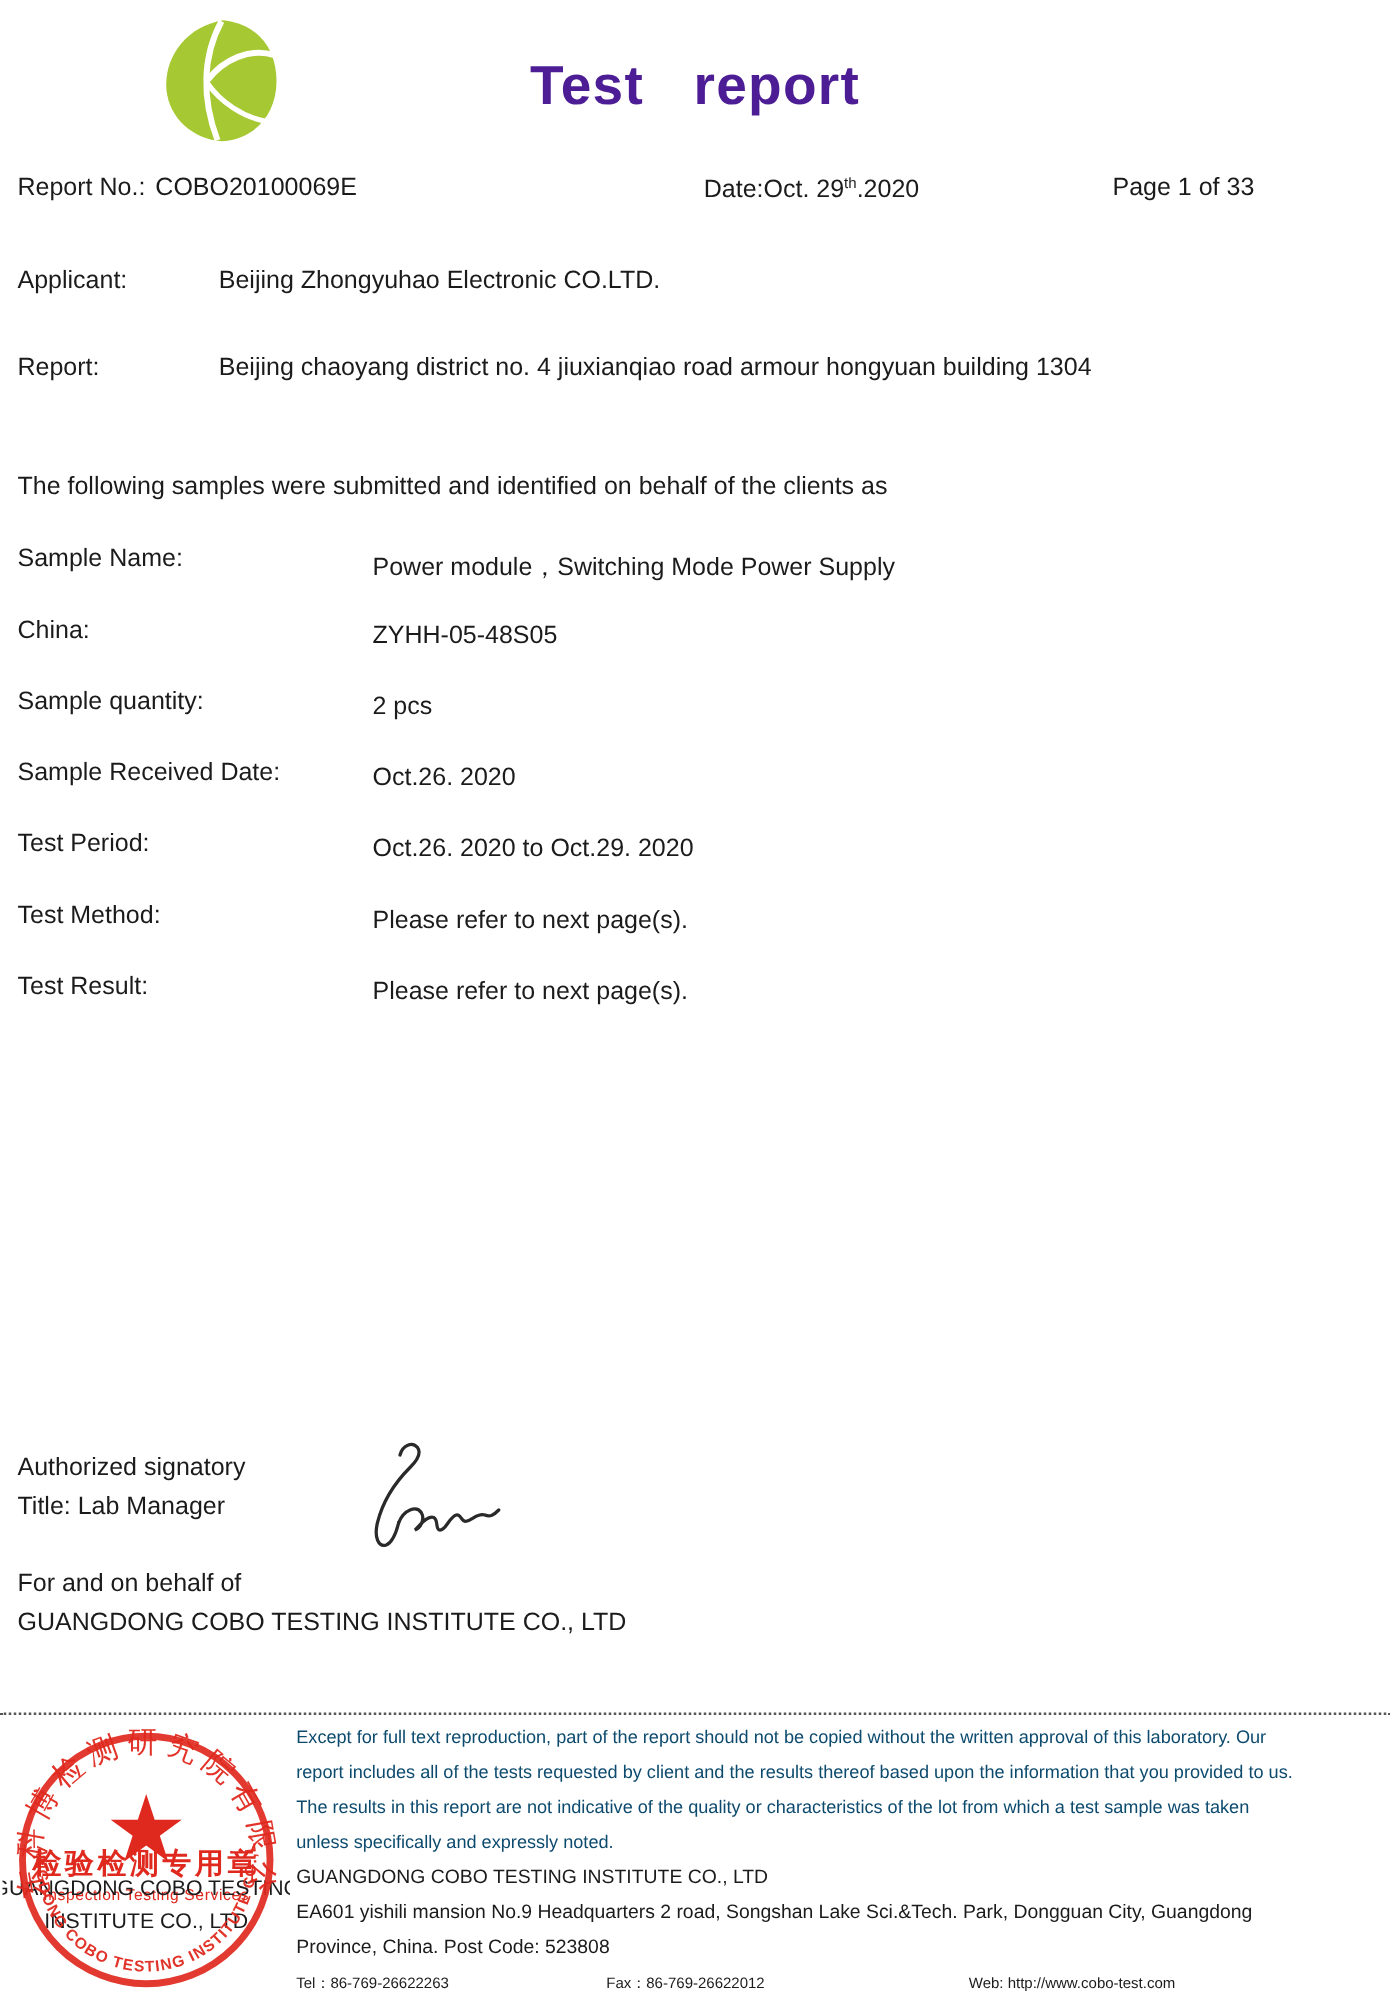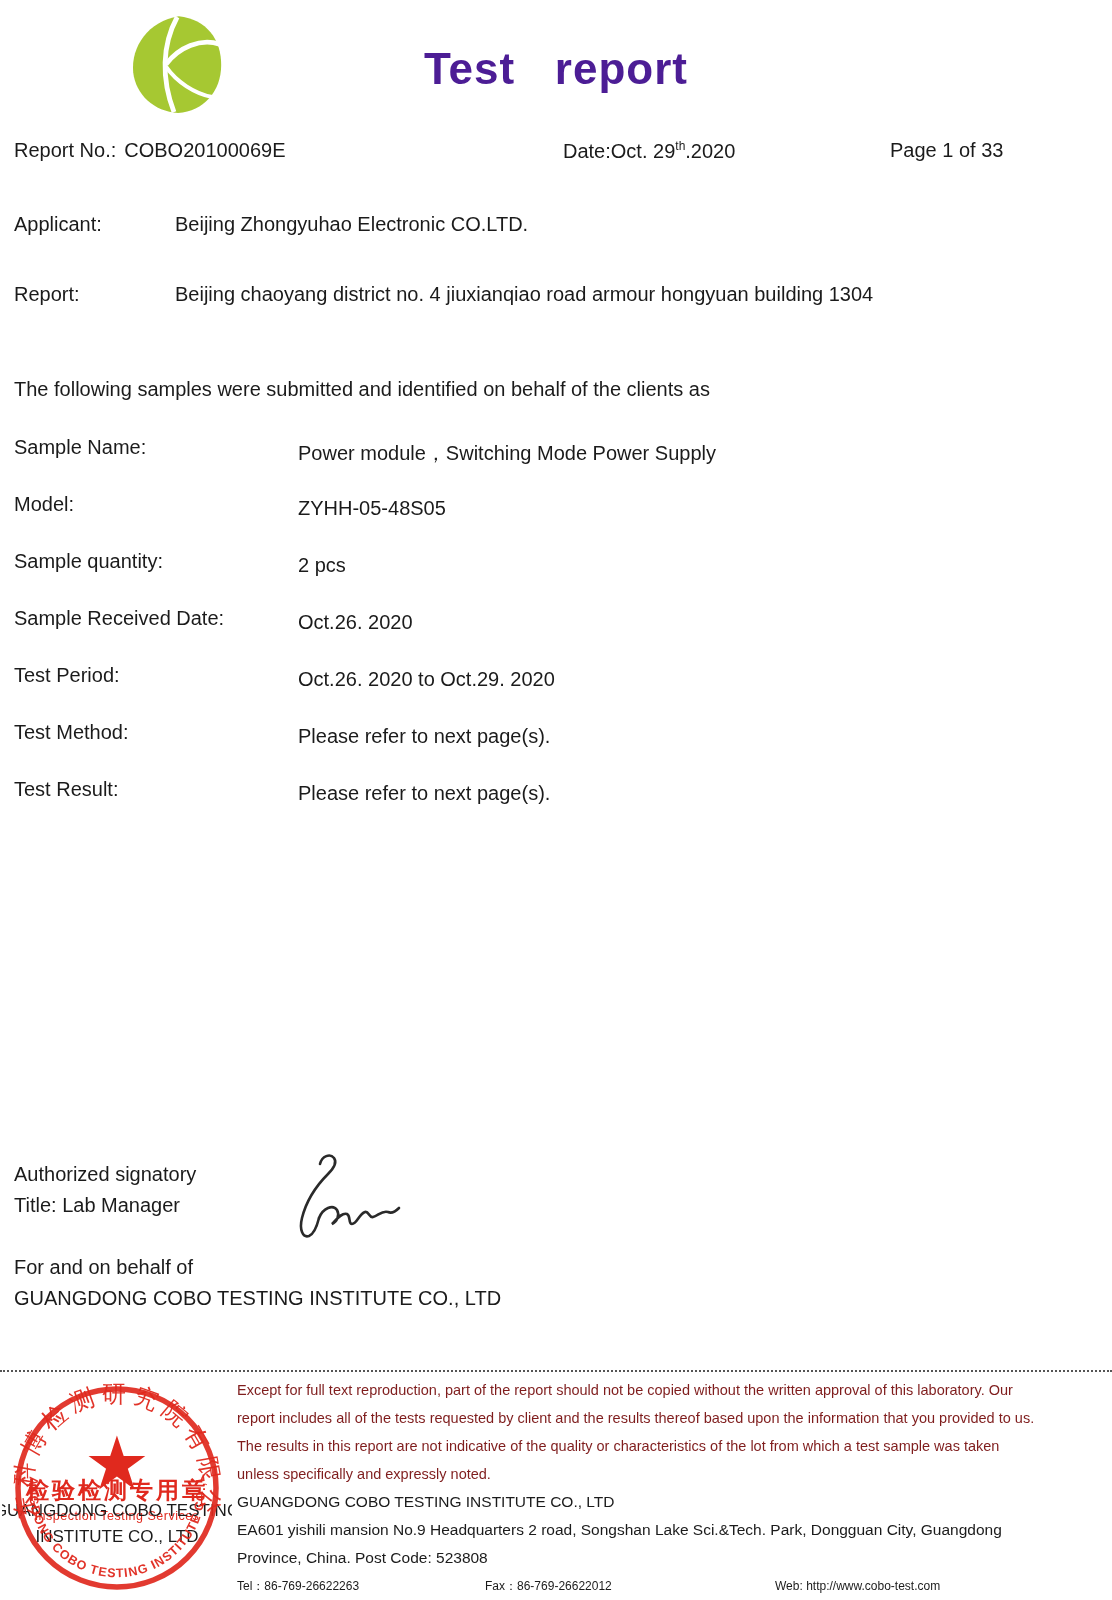--- a/index.html
+++ b/index.html
@@ -43,21 +43,21 @@
   .sig-title{top:1194px;}
   .sig-behalf{top:1256px;}
   .sig-company{top:1287px;}
   .signature-svg{position:absolute;left:276px;top:1150px;width:130px;height:102px;}
   
   .footer-sep{
     position:absolute;left:0;top:1370px;width:1112px;height:0;
     border-top:2px dotted #555;
   }
   .footer-text{position:absolute;left:237px;top:1376px;width:872px;}
-  .disc-line{font-size:14.5px;line-height:28px;color:#7f1d1d;}
+  .disc-line{font-size:14.5px;line-height:28px;color:#0c4a6e;}
   .ft-line{font-size:15.5px;line-height:28px;color:#1b1b1b;}
   .ft-contacts{position:relative;height:28px;font-size:12px;line-height:28px;}
   .ft-tel{position:absolute;left:0;top:0;}
   .ft-fax{position:absolute;left:248px;top:0;}
   .ft-web{position:absolute;left:538px;top:0;}
   
   .stamp{position:absolute;left:2px;top:1376px;width:230px;height:230px;}
 </style>
 </head>
 <body>
@@ -93,21 +93,21 @@
   </div>
 
   <div class="intro">The following samples were submitted and identified on behalf of the clients as</div>
 
   <div class="fields">
     <div class="frow">
       <span class="lbl">Sample Name:</span>
       <span class="val">Power module，Switching Mode Power Supply</span>
     </div>
     <div class="frow">
-      <span class="lbl">Model:</span>
+      <span class="lbl">China:</span>
       <span class="val">ZYHH-05-48S05</span>
     </div>
     <div class="frow">
       <span class="lbl">Sample quantity:</span>
       <span class="val">2 pcs</span>
     </div>
     <div class="frow">
       <span class="lbl">Sample Received Date:</span>
       <span class="val">Oct.26. 2020</span>
     </div>

